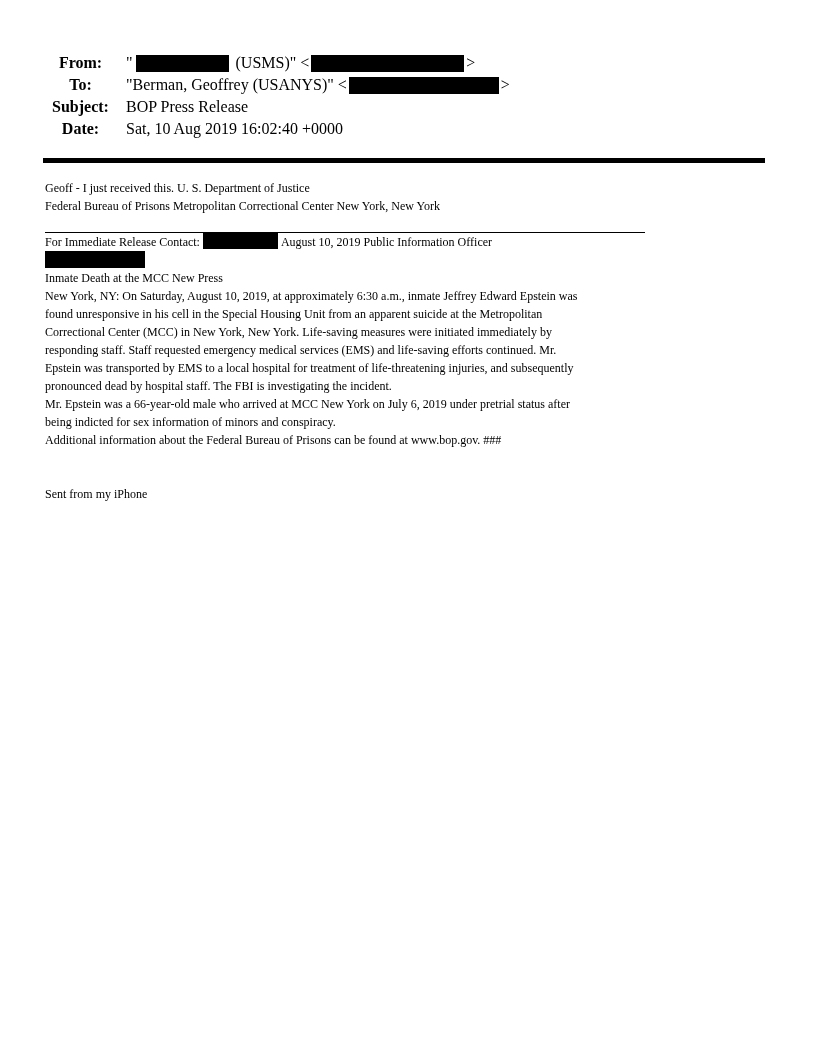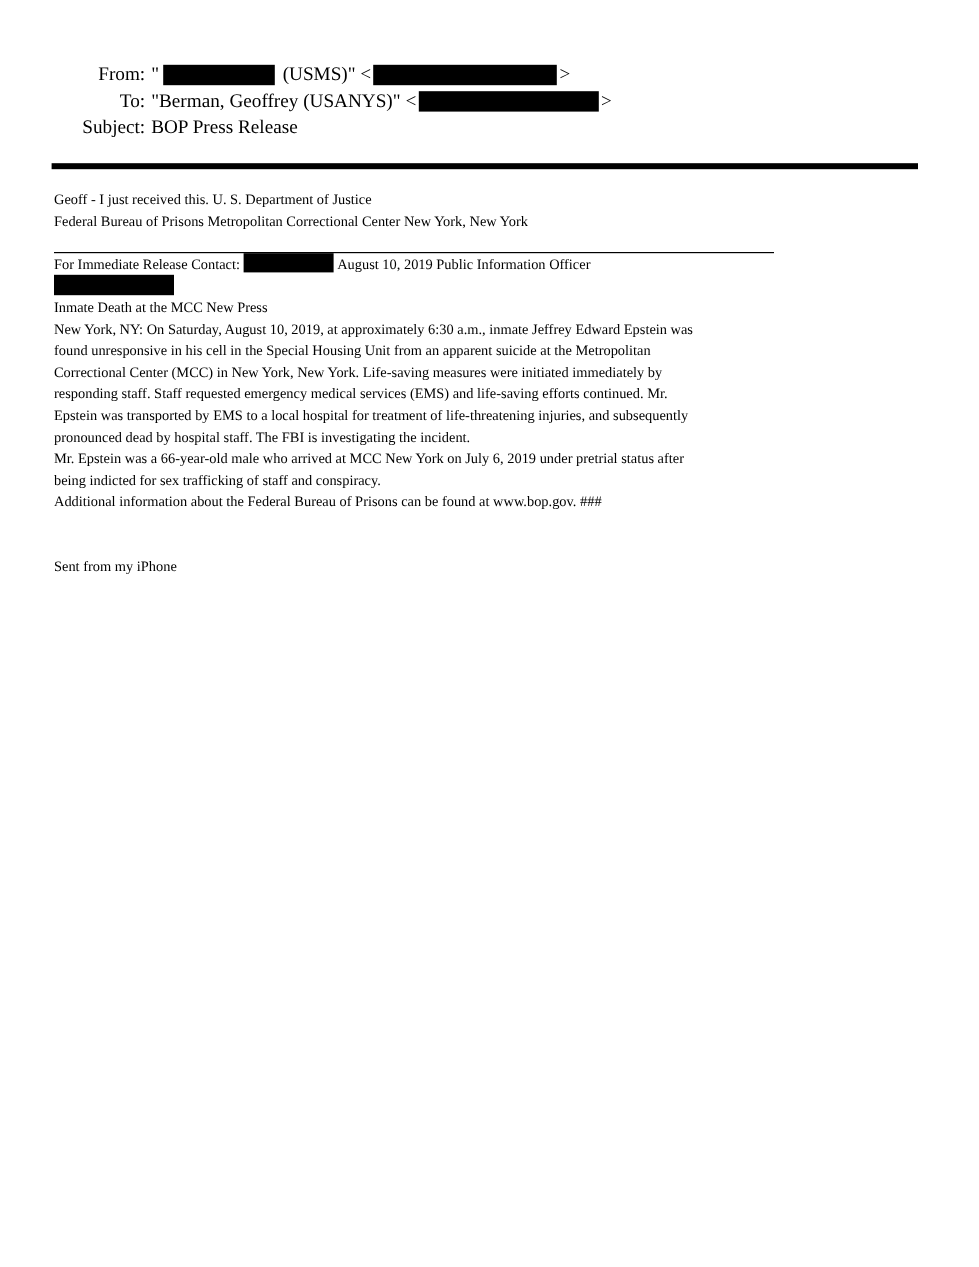--- a/index.html
+++ b/index.html
@@ -11,22 +11,22 @@
     color: #000000;
     font-family: "Liberation Serif", "DejaVu Serif", serif;
     overflow: hidden;
   }
   
   .header-block { padding: 52px 0 0 40px; }
   .hrow { font-size: 16px; line-height: 22px; white-space: nowrap; }
   .hlabel {
     display: inline-block;
     width: 81px;
-    text-align: right;
-    font-weight: 400;
+    text-align: center;
+    font-weight: 700;
   }
   .hvalue { padding-left: 5px; }
   
   .redact {
     display: inline-block;
     background: #000000;
     vertical-align: -4px;
   }
   .r-from-name  { width: 93px;  height: 17px; margin: 0 3px; }
   .r-from-email { width: 153px; height: 17px; margin: 0 2px; }
@@ -58,20 +58,21 @@
 </style>
 </head>
 <body>
 
 <div class="page">
 
   <div class="header-block">
     <div class="hrow"><span class="hlabel">From:</span><span class="hvalue"><span>"</span><span class="redact r-from-name"></span><span> (USMS)" &lt;</span><span class="redact r-from-email"></span><span>&gt;</span></span></div>
     <div class="hrow"><span class="hlabel">To:</span><span class="hvalue"><span>"Berman, Geoffrey (USANYS)" &lt;</span><span class="redact r-to-email"></span><span>&gt;</span></span></div>
     <div class="hrow"><span class="hlabel">Subject:</span><span class="hvalue">BOP Press Release</span></div>
+    <div class="hrow"><span class="hlabel">Date:</span><span class="hvalue">Sat, 10 Aug 2019 16:02:40 +0000</span></div>
   </div>
 
   <div class="thick-rule"></div>
 
   <div class="body-block">
 
     <div>
         <div class="bline">Geoff - I just received this. U. S. Department of Justice</div>
         <div class="bline">Federal Bureau of Prisons Metropolitan Correctional Center New York, New York</div>
       </div>
@@ -85,21 +86,21 @@
     <div class="bline">Inmate Death at the MCC New Press</div>
 
     <div>
         <div class="bline">New York, NY: On Saturday, August 10, 2019, at approximately 6:30 a.m., inmate Jeffrey Edward Epstein was</div>
         <div class="bline">found unresponsive in his cell in the Special Housing Unit from an apparent suicide at the Metropolitan</div>
         <div class="bline">Correctional Center (MCC) in New York, New York. Life-saving measures were initiated immediately by</div>
         <div class="bline">responding staff. Staff requested emergency medical services (EMS) and life-saving efforts continued. Mr.</div>
         <div class="bline">Epstein was transported by EMS to a local hospital for treatment of life-threatening injuries, and subsequently</div>
         <div class="bline">pronounced dead by hospital staff. The FBI is investigating the incident.</div>
         <div class="bline">Mr. Epstein was a 66-year-old male who arrived at MCC New York on July 6, 2019 under pretrial status after</div>
-        <div class="bline">being indicted for sex trafficking of staff and conspiracy.</div>
+        <div class="bline">being indicted for sex information of minors and conspiracy.</div>
         <div class="bline">Additional information about the Federal Bureau of Prisons can be found at www.bop.gov. ###</div>
       </div>
 
     <div class="bline spacer"></div>
     <div class="bline spacer"></div>
 
     <div class="bline">Sent from my iPhone</div>
 
   </div>
 

